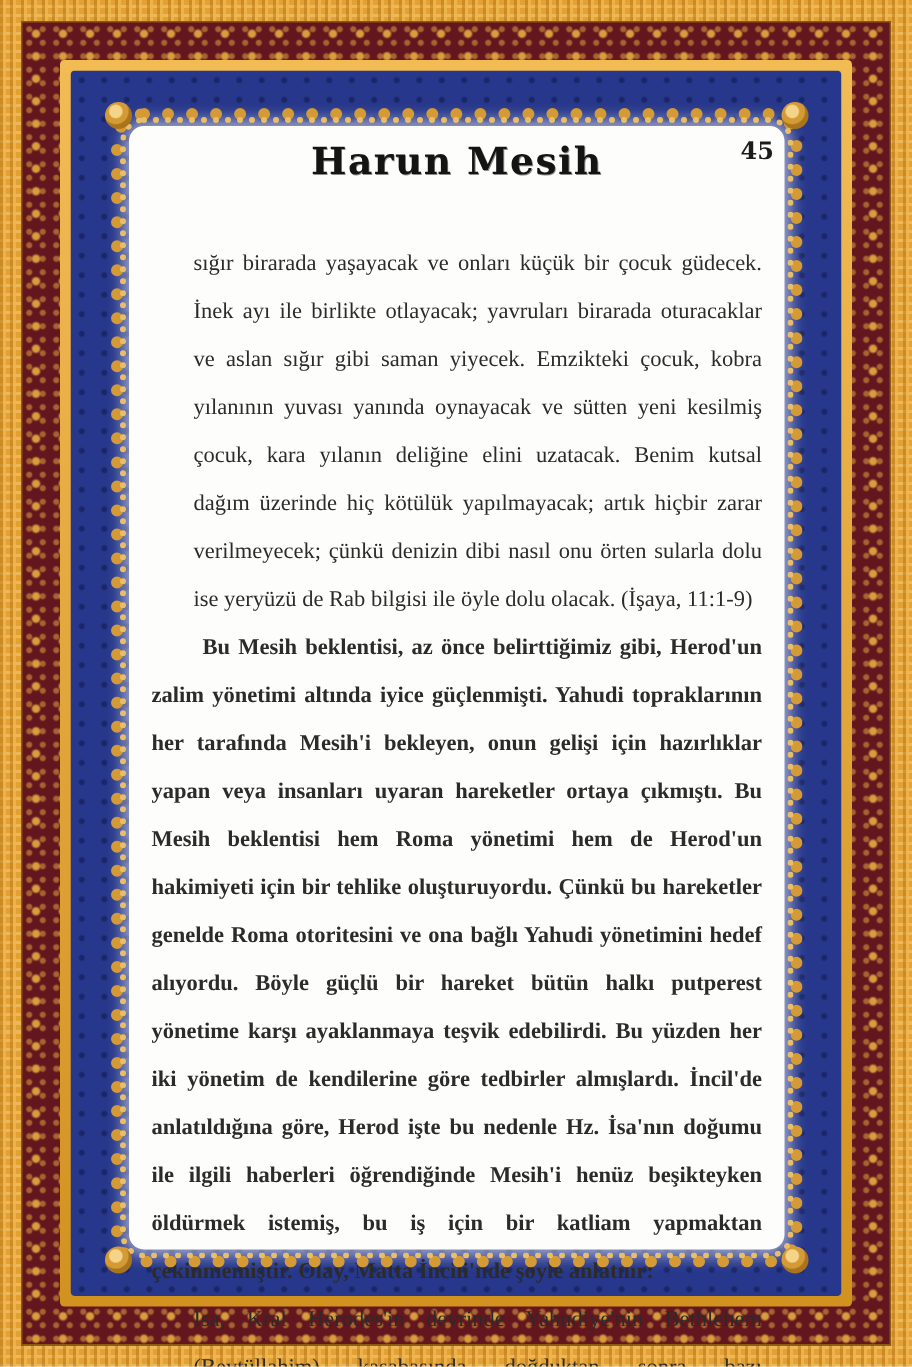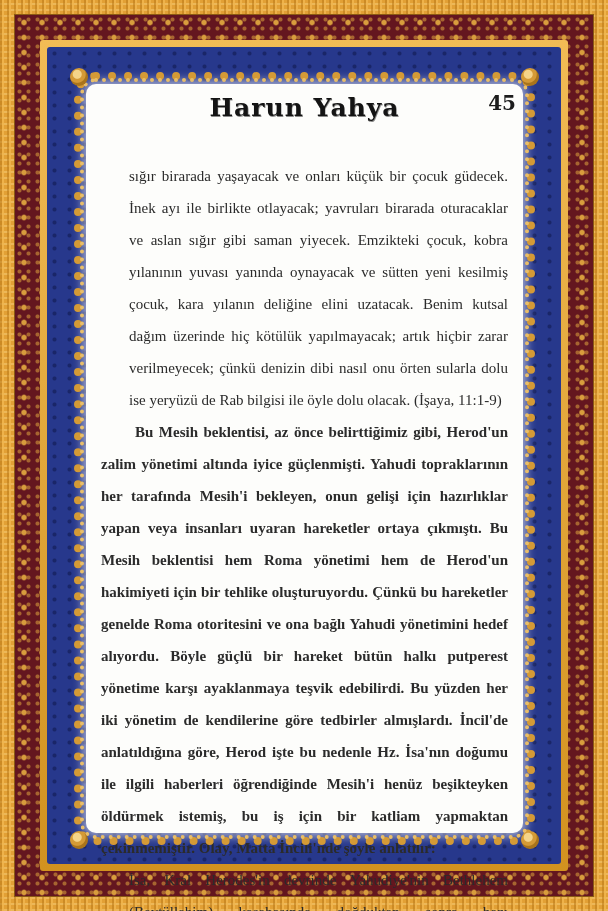--- a/index.html
+++ b/index.html
@@ -40,38 +40,38 @@
     pointer-events:none;}
   .rosette.tl{top:68px;left:70px;} .rosette.tr{top:68px;right:69px;}
   .rosette.bl{bottom:62px;left:70px;} .rosette.br{bottom:62px;right:69px;}
 
   .panel-header{position:relative;height:48px;}
   .title{position:absolute;left:0;right:0;top:9px;text-align:center;
     font-family:"DejaVu Serif", serif;font-weight:700;font-size:25px;
     letter-spacing:1px;color:#141414;
     text-shadow:0.6px 0.6px 0 rgba(0,0,0,.45);}
   .page-num{position:absolute;top:7px;right:7px;
-    font-family:"DejaVu Serif", serif;font-weight:700;font-size:20px;color:#1c1c1c;}
+    font-family:"DejaVu Serif", serif;font-weight:700;font-size:16px;color:#1c1c1c;}
 
   .body-text{margin:28px 15px 0 15px;color:var(--text);
     font-size:15px;line-height:32px;text-align:justify;}
   .body-text .quote{margin-left:28px;}
   .body-text .paragraph{text-indent:34px;font-weight:bold;}
 </style>
 </head>
 <body>
 
 <div class="page">
   <div class="band-maroon"></div>
   <div class="band-goldline"></div>
   <div class="band-blue"></div>
 
   <div class="panel">
     <div class="panel-header">
-      <div class="title">Harun Yahya</div>
+      <div class="title">Harun Mesih</div>
       <div class="page-num">45</div>
     </div>
     <div class="body-text">
         <div class="block quote">sığır birarada yaşayacak ve onları küçük bir çocuk güdecek. İnek ayı ile birlikte otlayacak; yavruları birarada oturacaklar ve aslan sığır gibi saman yiyecek. Emzikteki çocuk, kobra yılanının yuvası yanında oynayacak ve sütten yeni kesilmiş çocuk, kara yılanın deliğine elini uzatacak. Benim kutsal dağım üzerinde hiç kötülük yapılmayacak; artık hiçbir zarar verilmeyecek; çünkü denizin dibi nasıl onu örten sularla dolu ise yeryüzü de Rab bilgisi ile öyle dolu olacak. (İşaya, 11:1-9)</div>
         <div class="block paragraph">Bu Mesih beklentisi, az önce belirttiğimiz gibi, Herod'un zalim yönetimi altında iyice güçlenmişti. Yahudi topraklarının her tarafında Mesih'i bekleyen, onun gelişi için hazırlıklar yapan veya insanları uyaran hareketler ortaya çıkmıştı. Bu Mesih beklentisi hem Roma yönetimi hem de Herod'un hakimiyeti için bir tehlike oluşturuyordu. Çünkü bu hareketler genelde Roma otoritesini ve ona bağlı Yahudi yönetimini hedef alıyordu. Böyle güçlü bir hareket bütün halkı putperest yönetime karşı ayaklanmaya teşvik edebilirdi. Bu yüzden her iki yönetim de kendilerine göre tedbirler almışlardı. İncil'de anlatıldığına göre, Herod işte bu nedenle Hz. İsa'nın doğumu ile ilgili haberleri öğrendiğinde Mesih'i henüz beşikteyken öldürmek istemiş, bu iş için bir katliam yapmaktan çekinmemiştir. Olay, Matta İncili'nde şöyle anlatılır:</div>
         <div class="block quote">İsa, Kral Herodes'in devrinde Yahudiye'nin Bethlehem (Beytüllahim) kasabasında doğduktan sonra bazı yıldızbilimciler doğudan Kudüs'e gelip şöyle dediler: "Yahudilerin kralı olarak doğan çocuk nerede? Doğuda onun yıldızını gördük"... Kral Herodes bunu duyunca bütün Kudüs halkıyla birlikte çok tedirgin oldu. Tüm başkahinleri ve</div>
       </div>
   </div>
 
   <div class="garland-outer"></div>

